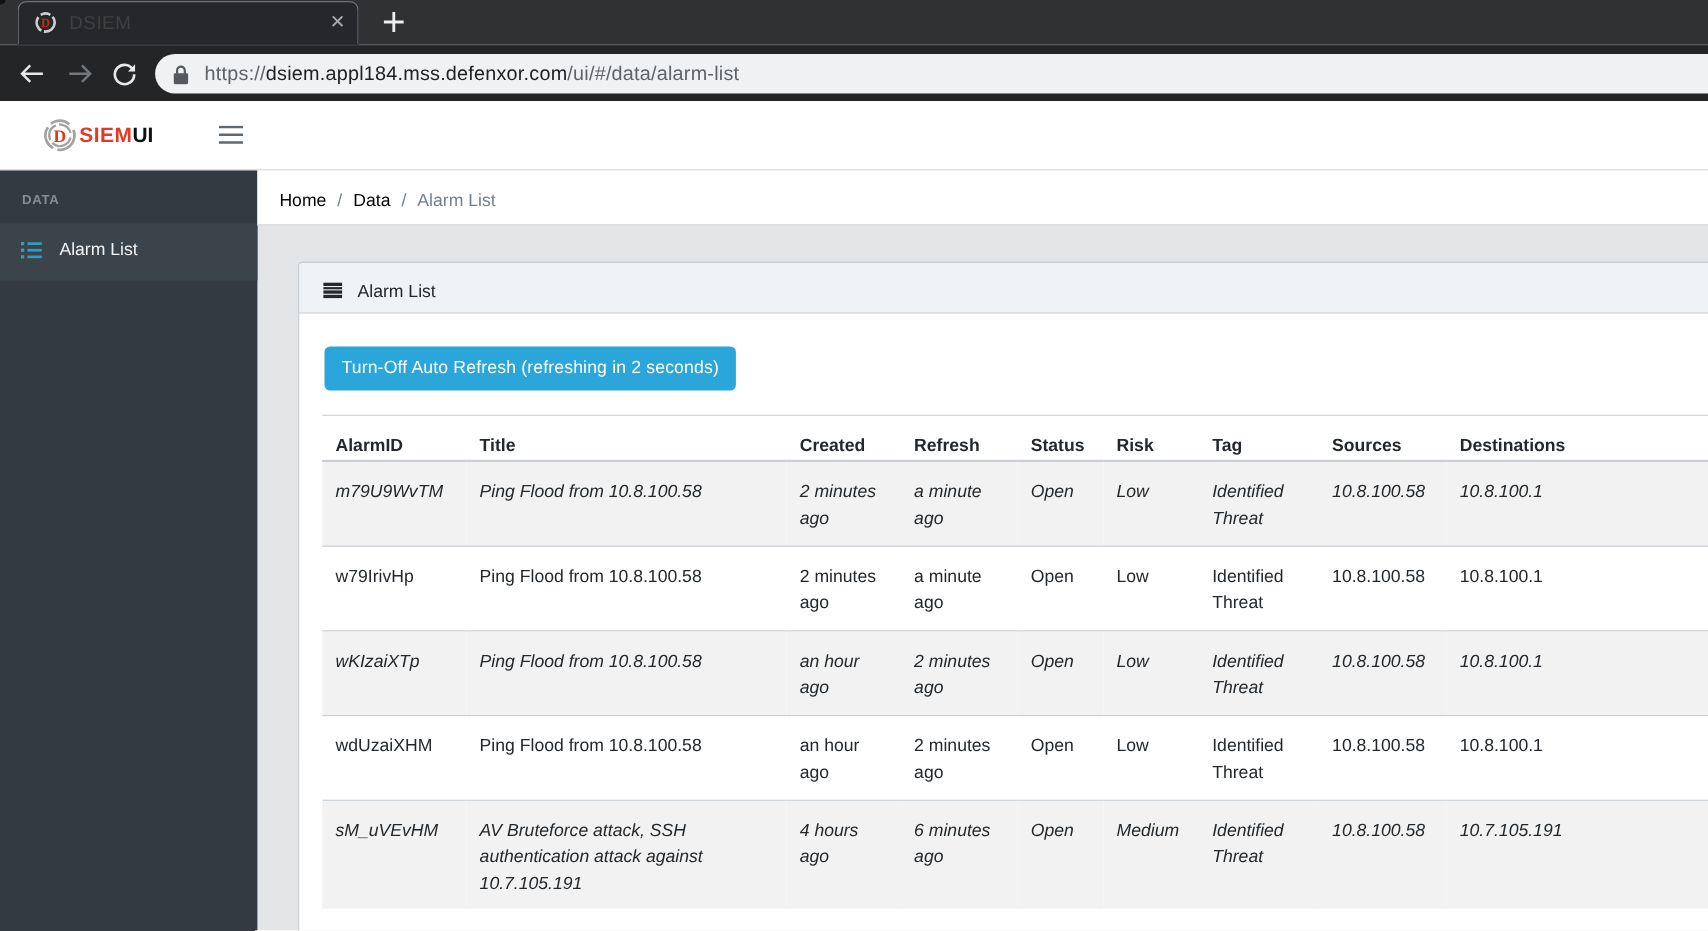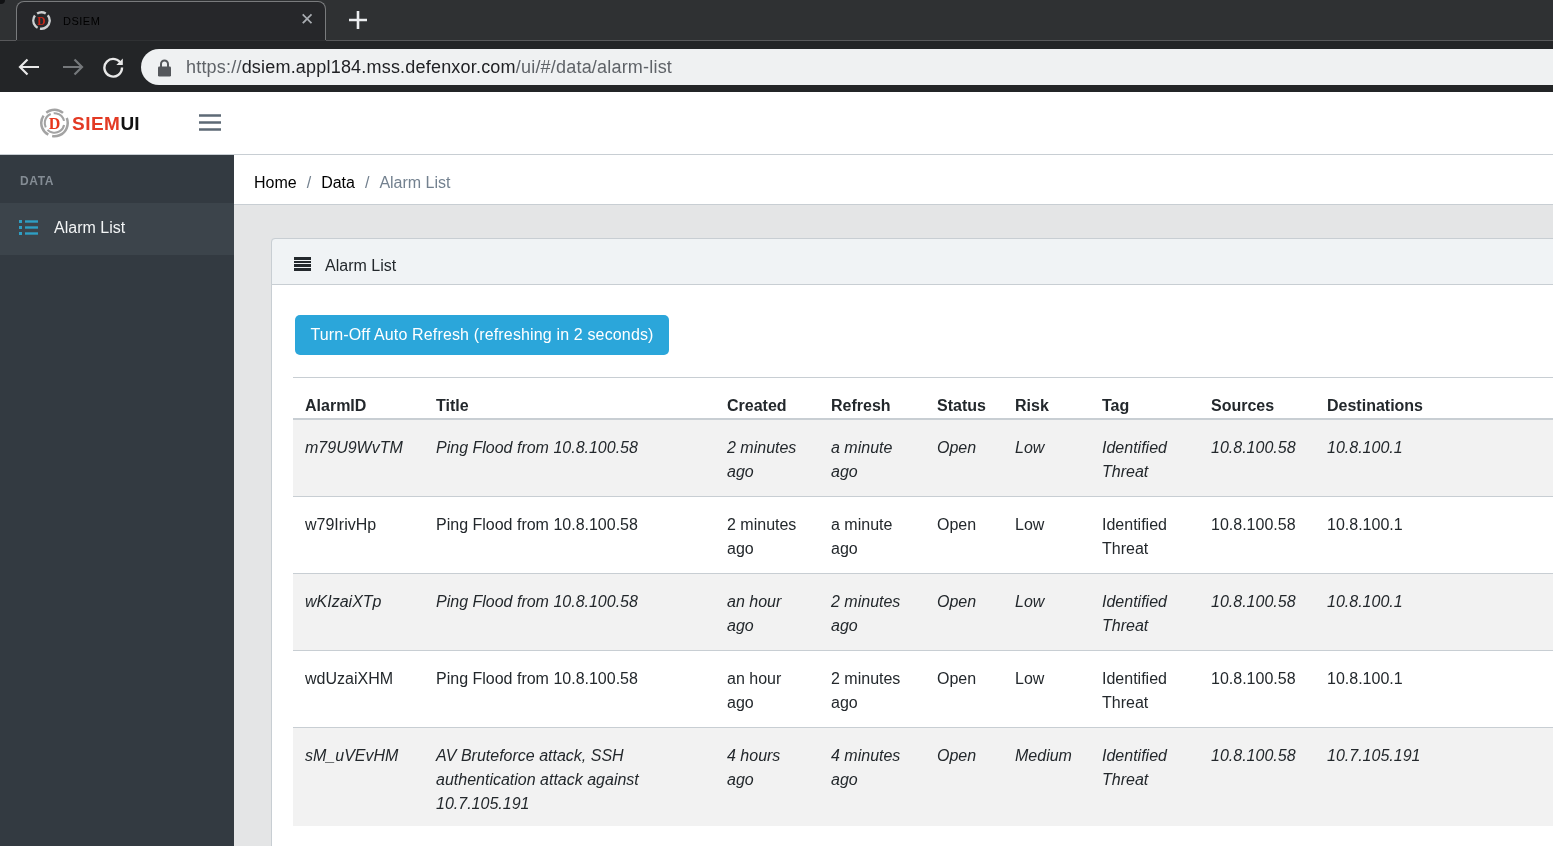--- a/index.html
+++ b/index.html
@@ -6,21 +6,21 @@
   html,body { width:1553px; height:846px; overflow:hidden; }
   body { font-family:"Liberation Sans", sans-serif; position:relative; background:#fff; }
   .abs { position:absolute; }
 
   
   #tabstrip { left:0; top:0; width:1553px; height:41px; background:#2f3133; }
   #tab { left:16px; top:1px; width:310px; height:39px; background:#26272a;
          border:1px solid #797b7d; border-bottom:none; border-radius:8px 8px 0 0; }
   .tabline { top:40px; height:1px; background:#58595b; }
   #blackcorner { left:0; top:0; width:5px; height:4px; background:#111214; border-bottom-right-radius:5px; }
-  #tabtitle { left:63px; top:12px; color:#000000; font-size:11px; line-height:18px; letter-spacing:0.5px; }
+  #tabtitle { left:63px; top:12px; color:#404040; font-size:17px; line-height:18px; letter-spacing:0.5px; }
   #tabclose { left:296px; top:9px; width:22px; height:22px; color:#a9adb2; font-size:17px; line-height:22px; text-align:center; }
   #toolbar { left:0; top:41px; width:1553px; height:51px; background:#232527; }
   #pill { left:141px; top:49px; width:1412px; height:36px; background:#eff1f2; border-radius:18px 0 0 18px; }
   #urltext { left:186px; top:56px; font-size:18px; line-height:22px; letter-spacing:0.2px; color:#5f6368; white-space:nowrap;text-align:right; }
   #urltext b { color:#202124; font-weight:normal; }
 
   
   #appbg { left:0; top:92px; width:1553px; height:754px; background:#e4e5e6; }
   #navbar { left:0; top:92px; width:1553px; height:63px; background:#fff; border-bottom:1px solid #c8ced3; }
   #logotext { left:72px; top:114px; font-size:19px; line-height:19px; white-space:nowrap; }
@@ -195,21 +195,21 @@
         <td>Open</td>
         <td>Low</td>
         <td>Identified Threat</td>
         <td>10.8.100.58</td>
         <td>10.8.100.1</td>
       </tr>
       <tr class="odd last">
         <td>sM_uVEvHM</td>
         <td>AV Bruteforce attack, SSH authentication attack against 10.7.105.191</td>
         <td>4 hours ago</td>
-        <td>4 minutes ago</td>
+        <td>6 minutes ago</td>
         <td>Open</td>
         <td>Medium</td>
         <td>Identified Threat</td>
         <td>10.8.100.58</td>
         <td>10.7.105.191</td>
       </tr>
     </tbody>
   </table>
 
 </body></html>

